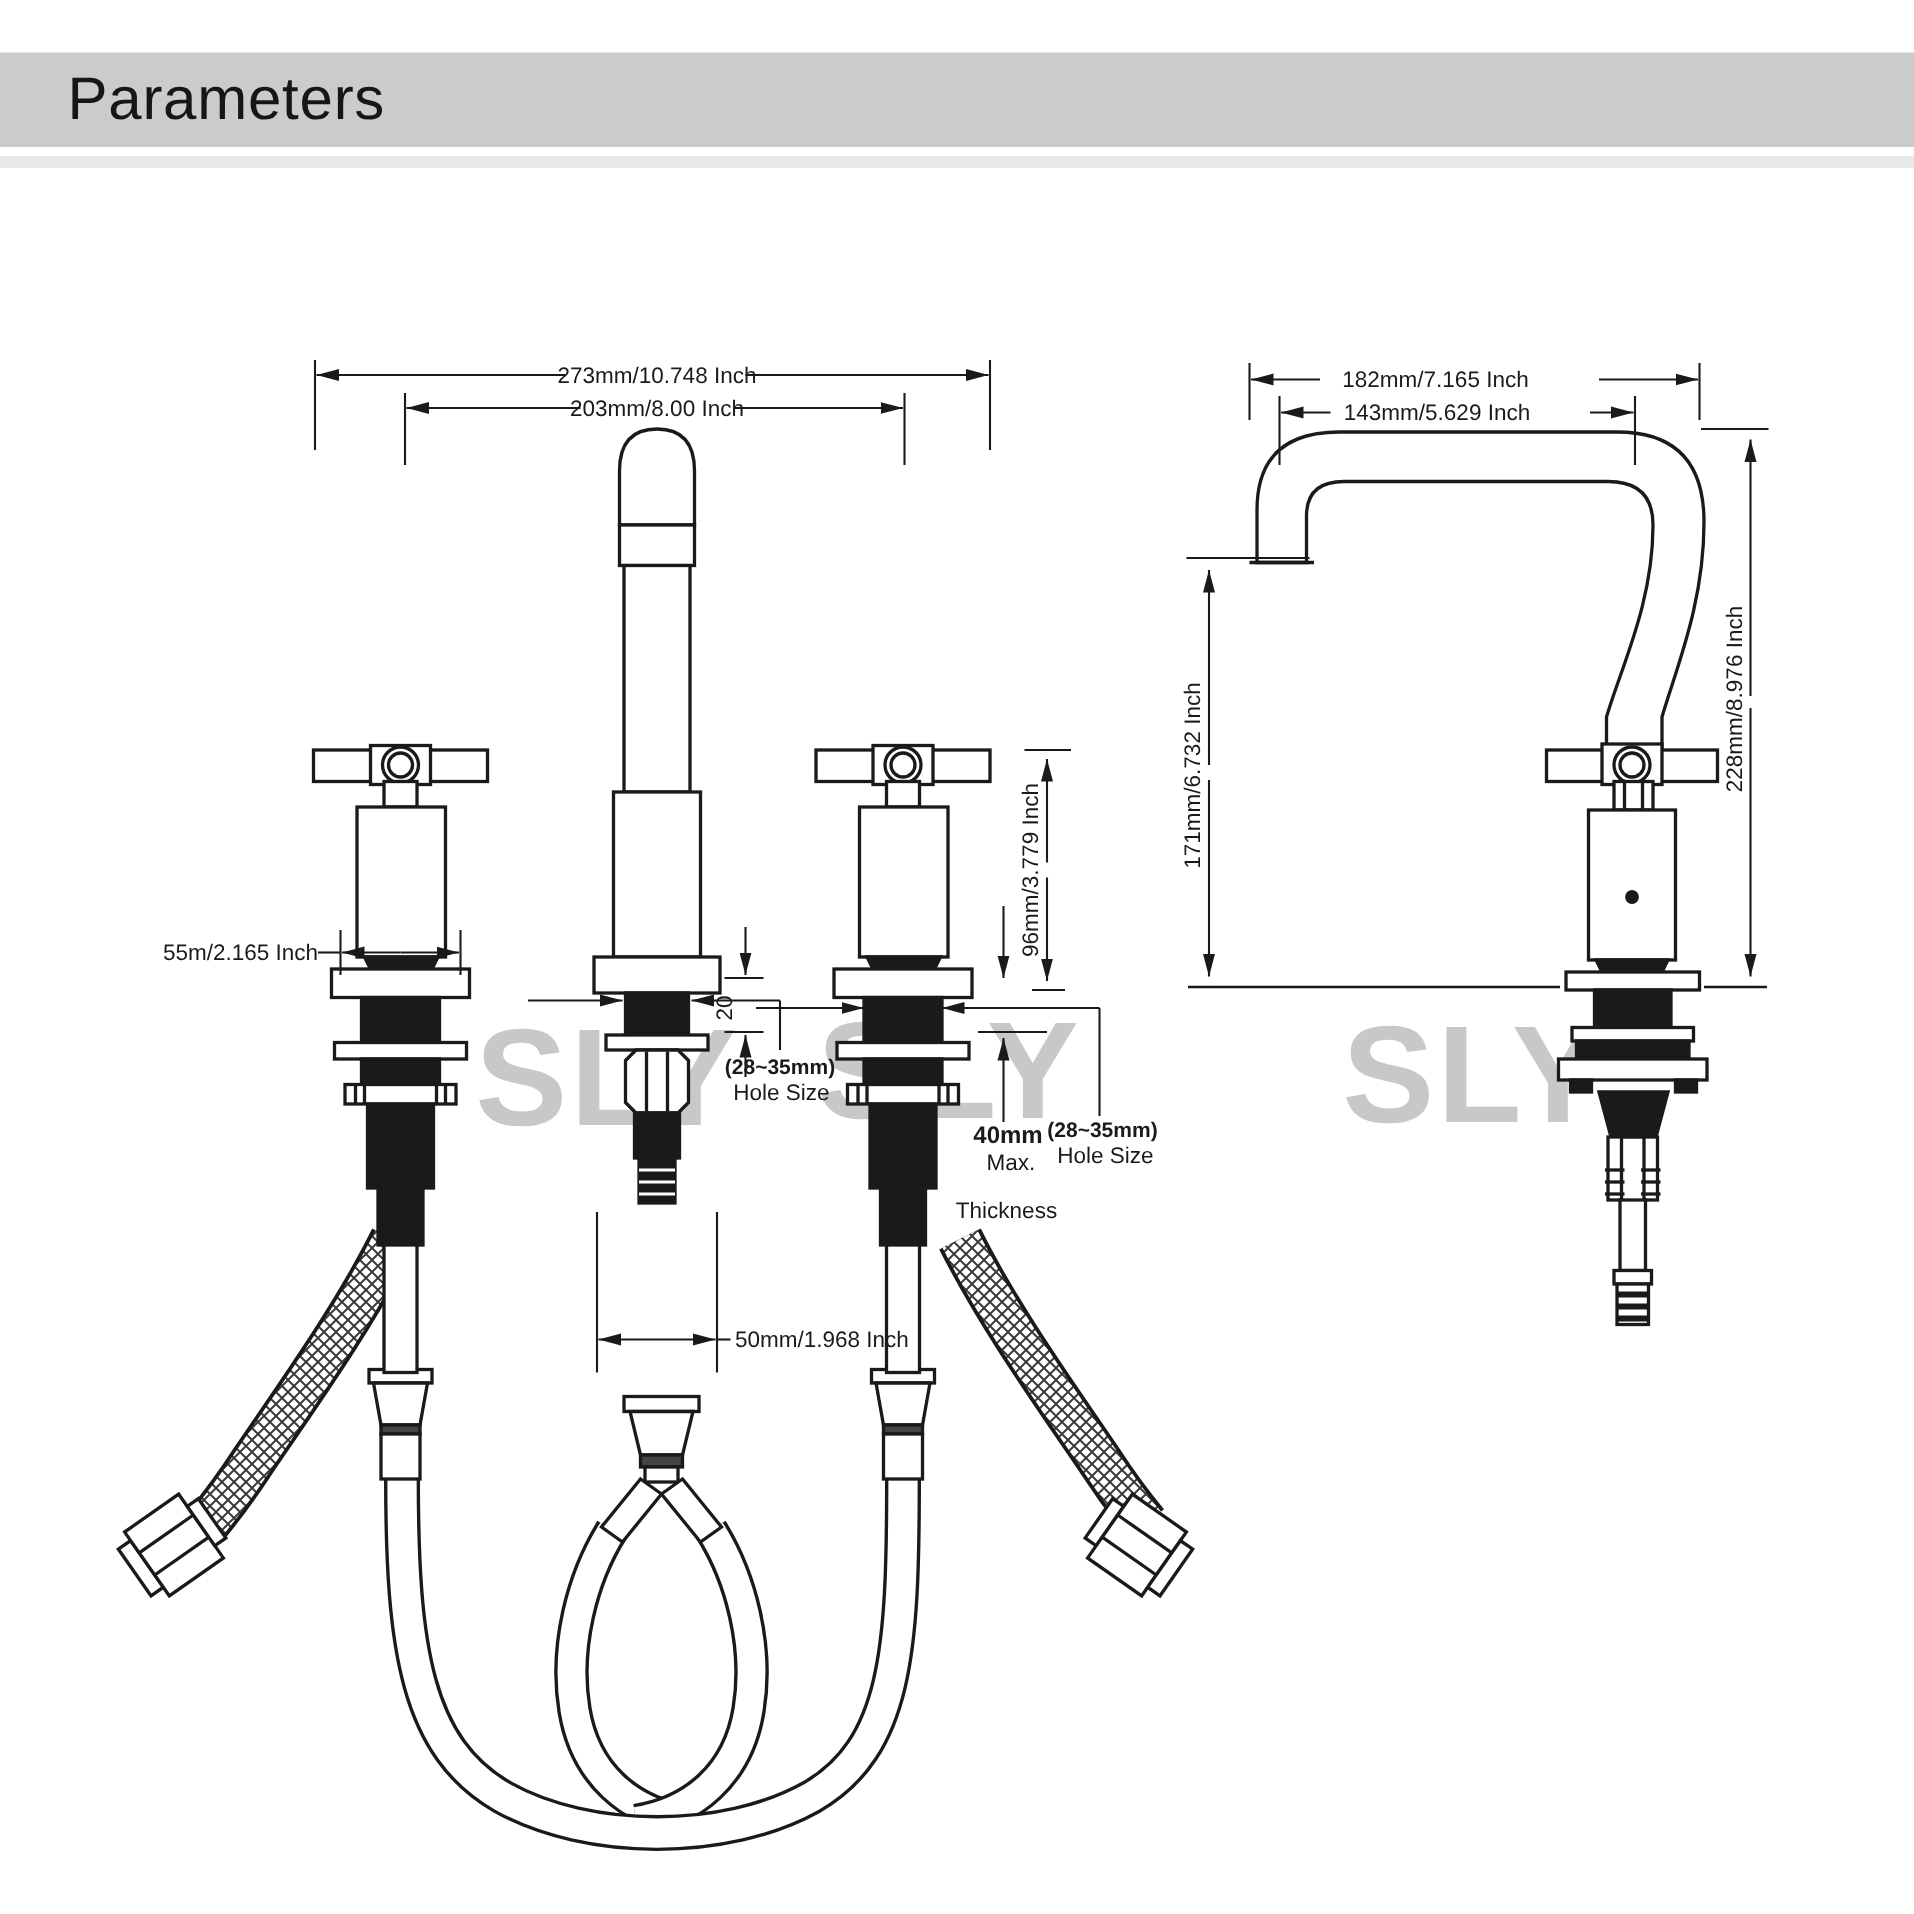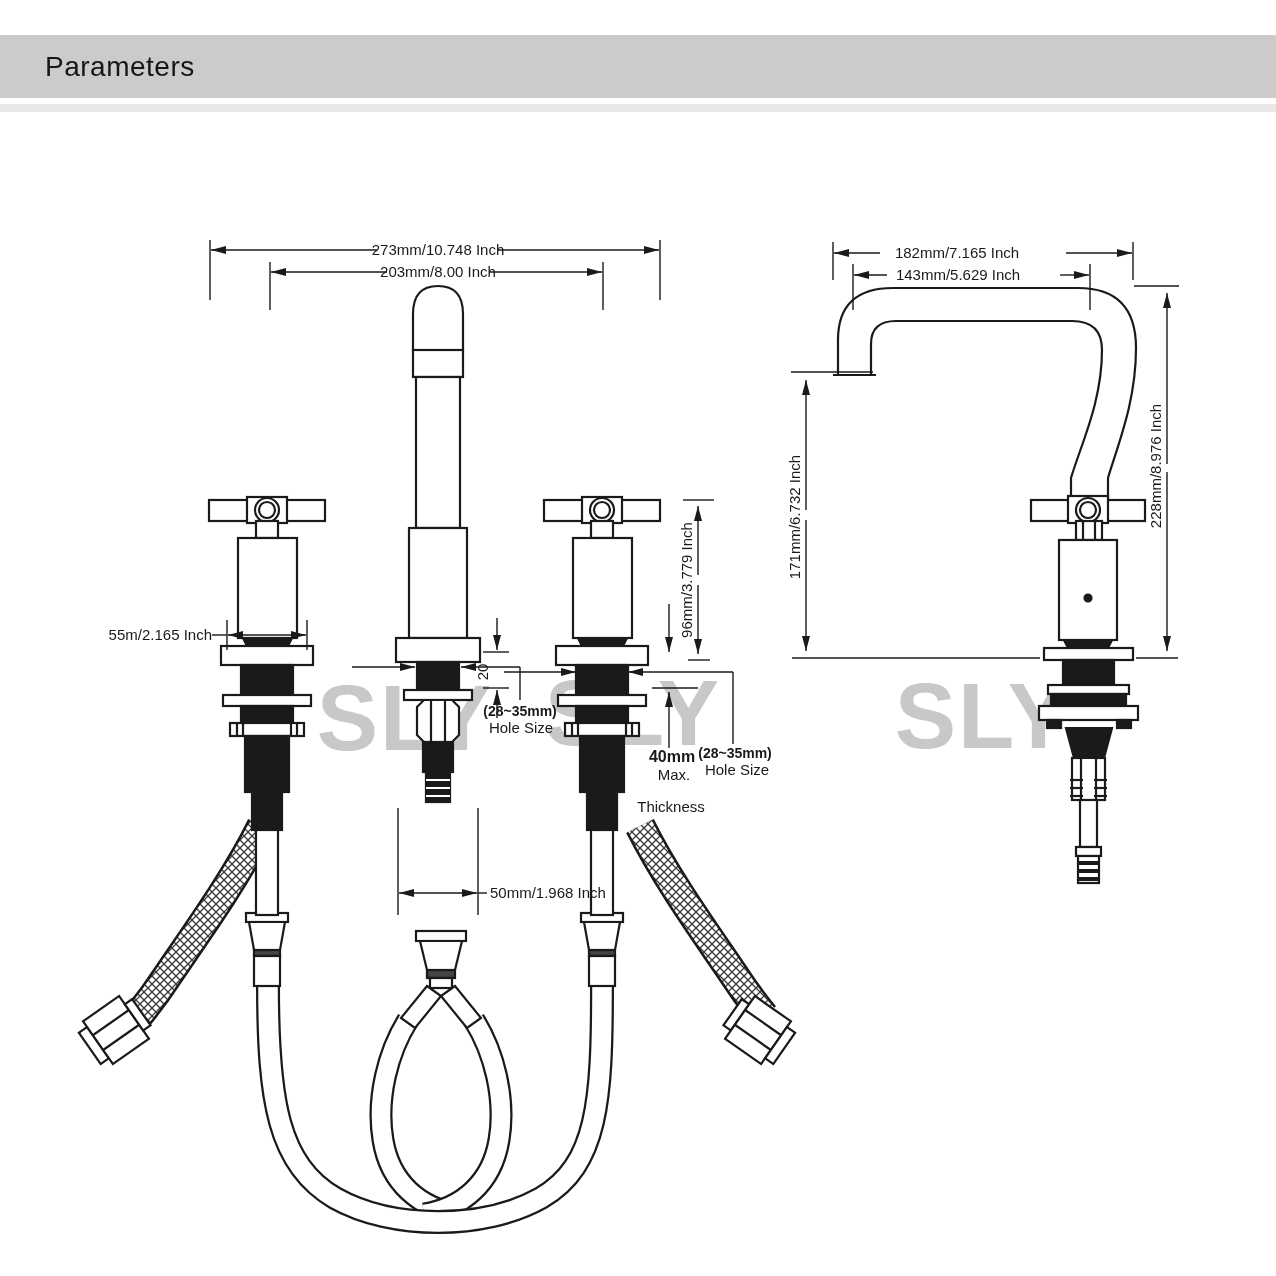--- a/index.html
+++ b/index.html
@@ -1,20 +1,20 @@
 <!DOCTYPE html>
 <html><head>
 <meta charset="utf-8">
 <style>
   html,body{margin:0;padding:0;background:#ffffff;width:1276px;height:1276px;overflow:hidden;
     font-family:"Liberation Sans", sans-serif;}
   #stage{position:relative;width:1276px;height:1276px;background:#fff;}
   #header-bar{position:absolute;left:0;top:35px;width:1276px;height:63px;background:#cbcbcb;
     display:flex;align-items:center;}
-  #header-title{margin-left:45px;font-size:28px;color:#161616;letter-spacing:0.5px;}
+  #header-title{margin-left:45px;font-size:40px;color:#161616;letter-spacing:0.5px;}
   #header-divider{position:absolute;left:0;top:104px;width:1276px;height:8px;background:#e8e8e8;}
   svg{position:absolute;left:0;top:0;}
   text{fill:#1a1a1a;font-family:"Liberation Sans", sans-serif;font-size:15px;}
   .wm{font-size:92px;font-weight:bold;fill:#c8c8c8;letter-spacing:2px;}
   .rot{font-size:15px;}
   .bld{font-weight:bold;font-size:16px;}
   .semi{font-weight:bold;font-size:14px;}
 </style>
 </head>
 <body>

